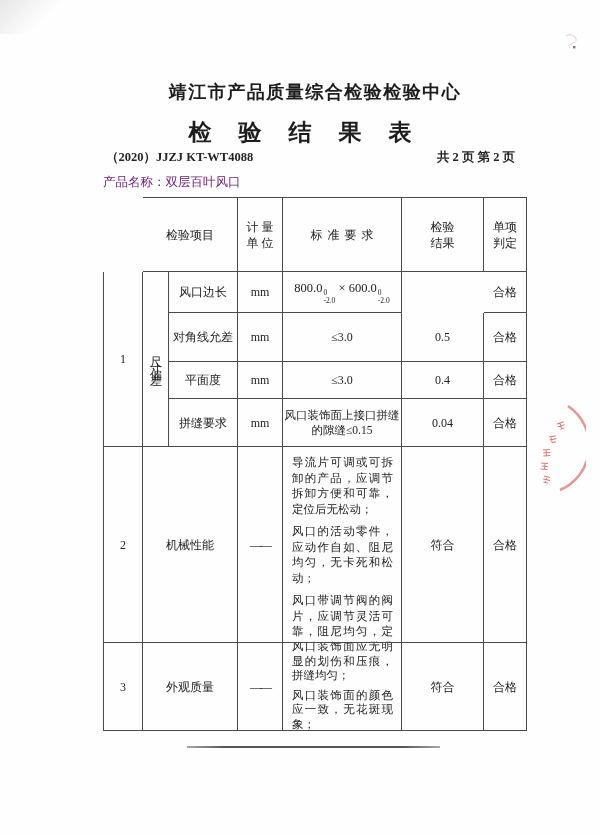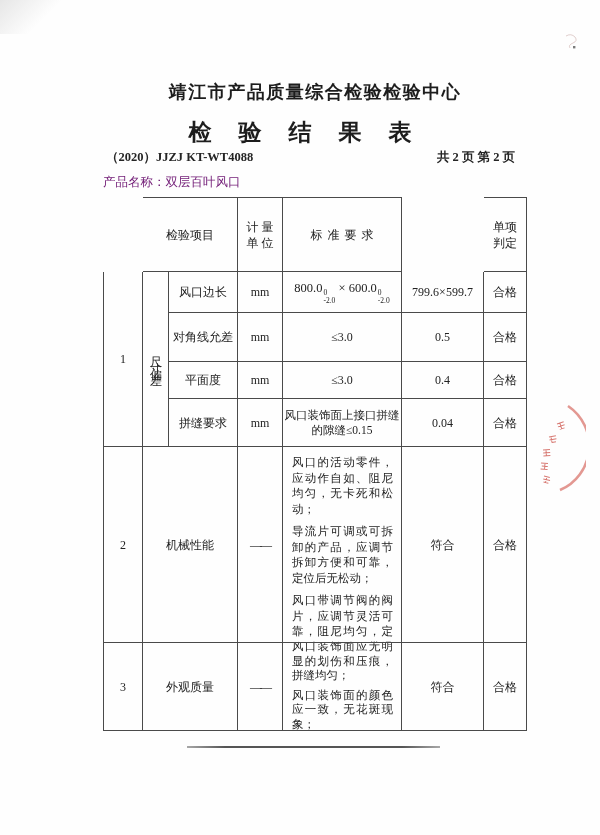--- a/index.html
+++ b/index.html
@@ -81,20 +81,24 @@
   <div class="product-line">产品名称：双层百叶风口</div>
 
   <div class="tbl">
 
     <div class="cell r-top" style="grid-area:1/2/2/4">检验项目</div>
     <div class="cell r-top two-line" style="grid-area:1/4">
       <span>计 量</span>
       <span>单 位</span>
     </div>
     <div class="cell r-top std-head" style="grid-area:1/5">标准要求</div>
+    <div class="cell r-top two-line" style="grid-area:1/6">
+      <span>检验</span>
+      <span>结果</span>
+    </div>
     <div class="cell r-top two-line" style="grid-area:1/7">
       <span>单项</span>
       <span>判定</span>
     </div>
 
     <div class="cell c-left" style="grid-area:2/1/6/2">1</div>
     <div class="cell" style="grid-area:2/2/6/3">
       <span class="vertical-cat">尺寸偏差</span>
     </div>
 
@@ -102,21 +106,20 @@
     <div class="cell" style="grid-area:2/4">mm</div>
     <div class="cell" style="grid-area:2/5">
       <span class="dim"><span>800.0</span><span class="tol">
             <span>0</span>
             <span>-2.0</span>
           </span> <span>×</span> <span>600.0</span><span class="tol">
             <span>0</span>
             <span>-2.0</span>
           </span></span>
     </div>
-    <div class="cell" style="grid-area:2/6">799.6×599.7</div>
     <div class="cell" style="grid-area:2/7">合格</div>
 
     <div class="cell" style="grid-area:3/3">对角线允差</div>
     <div class="cell" style="grid-area:3/4">mm</div>
     <div class="cell" style="grid-area:3/5">≤3.0</div>
     <div class="cell" style="grid-area:3/6">0.5</div>
     <div class="cell" style="grid-area:3/7">合格</div>
 
     <div class="cell" style="grid-area:4/3">平面度</div>
     <div class="cell" style="grid-area:4/4">mm</div>
@@ -133,22 +136,22 @@
     <div class="cell" style="grid-area:5/6">0.04</div>
     <div class="cell" style="grid-area:5/7">合格</div>
 
     <div class="cell c-left" style="grid-area:6/1">2</div>
     <div class="cell" style="grid-area:6/2/7/4">机械性能</div>
     <div class="cell" style="grid-area:6/4">
         <span class="dash">——</span>
       </div>
     <div class="cell" style="grid-area:6/5;align-items:flex-start;justify-content:flex-start">
       <div class="std-text">
+        <p>导流片可调或可拆卸的产品，应调节拆卸方便和可靠，定位后无松动；</p>
         <p>风口的活动零件，应动作自如、阻尼均匀，无卡死和松动；</p>
-        <p>导流片可调或可拆卸的产品，应调节拆卸方便和可靠，定位后无松动；</p>
         <p>风口带调节阀的阀片，应调节灵活可靠，阻尼均匀，定位后无松动；带温控元件的，应动作可靠，不失灵。</p>
       </div>
     </div>
     <div class="cell" style="grid-area:6/6">符合</div>
     <div class="cell" style="grid-area:6/7">合格</div>
 
     <div class="cell c-left" style="grid-area:7/1">3</div>
     <div class="cell" style="grid-area:7/2/8/4">外观质量</div>
     <div class="cell" style="grid-area:7/4">
         <span class="dash">——</span>

